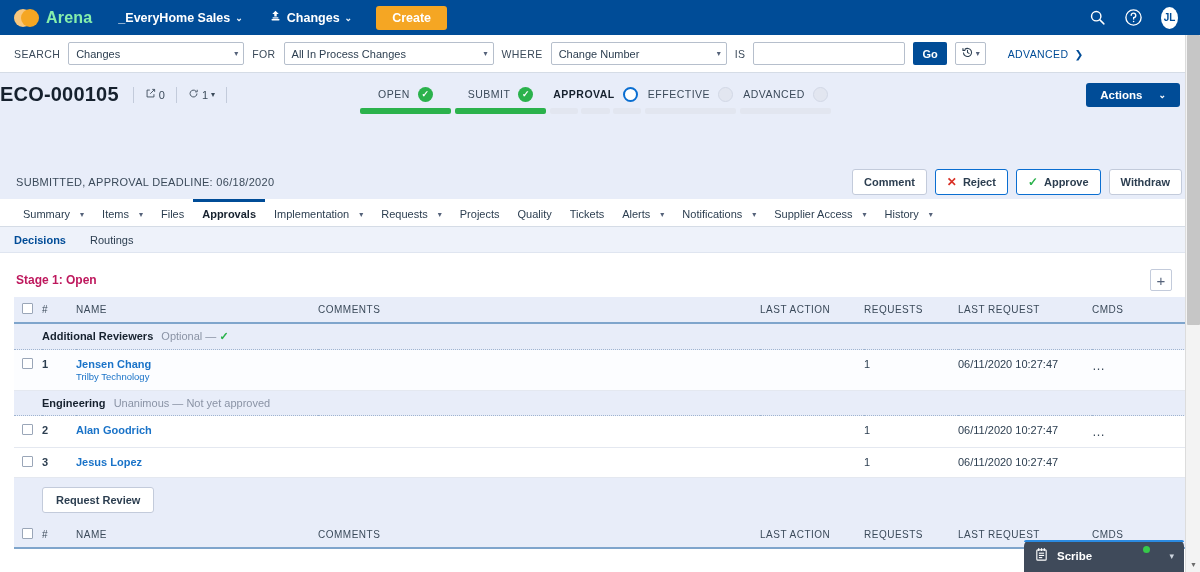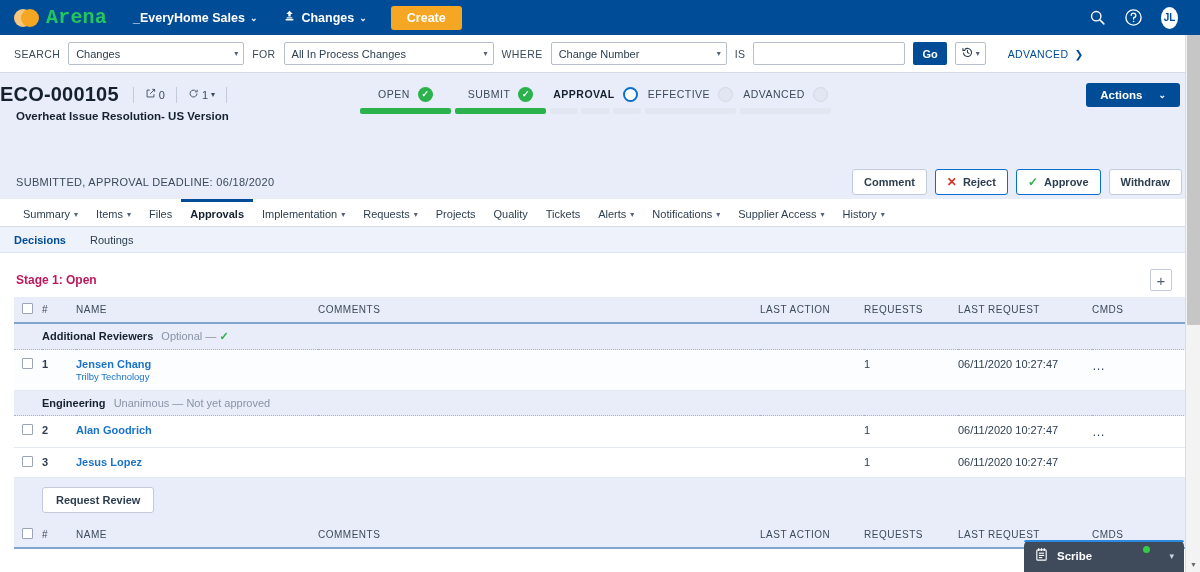--- a/index.html
+++ b/index.html
@@ -15,21 +15,21 @@
   .topnav {
     height: 35px; background: #004c97; display: flex; align-items: center;
     padding-left: 14px; position: relative;
   }
   .logo-mark { width: 24px; height: 18px; position: relative; margin-right: 8px; }
   .logo-mark .c1, .logo-mark .c2 {
     position: absolute; top: 0; width: 18px; height: 18px; border-radius: 50%;
   }
   .logo-mark .c1 { left: 0; background: #f8c77e; }
   .logo-mark .c2 { left: 7px; background: #f5a623; mix-blend-mode: normal; }
-  .logo-text { color: #22c55e; font-size: 20px; font-weight: bold; letter-spacing:.2px;font-family:Liberation Mono, monospace; }
+  .logo-text { color: #86efac; font-size: 16px; font-weight: bold; letter-spacing:.2px; }
   .nav-item {
     color: #fff; font-size: 12.5px; font-weight: bold; margin-left: 26px;
     display: flex; align-items: center; gap: 5px; cursor: pointer; white-space: nowrap;
   }
   .nav-item .chev { font-size: 9px; opacity:.95; }
   .changes-icon { display:inline-block; }
   .create-btn {
     margin-left: 24px; background: #f5a623; color: #fff; font-size: 12.5px;
     font-weight: bold; padding: 5px 16px; border-radius: 3px; cursor: pointer;
   }
@@ -116,21 +116,21 @@
   }
   .act-btn.primary-border { border: 1px solid #0a6ed1; }
 
   
   .tabs {
     background: #fff; height: 28px; display: flex; align-items: stretch;
     padding-left: 14px; border-bottom: 1px solid #d5dce6;
   }
   .tab {
     font-size: 11px; color: #2c3e50; padding: 0 9px; display: flex; align-items: center;
-    gap: 4px; cursor: pointer; white-space: nowrap; border-top: 3px solid transparent;
+    gap: 10px; cursor: pointer; white-space: nowrap; border-top: 3px solid transparent;
   }
   .tab.active { font-weight: bold; color: #16212e; border-top: 3px solid #004c97; background:#fff; }
   .tab .chev { font-size: 8px; color: #55627a; }
 
   .subtabs {
     background: #eef2fa; height: 26px; display: flex; align-items: center;
     padding-left: 14px; gap: 24px; border-bottom: 1px solid #dfe5f0;
   }
   .subtab { font-size: 11px; color: #2c3e50; cursor: pointer; }
   .subtab.active { font-weight: bold; color: #004c97; }
@@ -318,21 +318,20 @@
             <svg width="11" height="11" viewBox="0 0 16 16" fill="none" stroke="#3b4a5a" stroke-width="1.3">
               <path d="M13 8a5 5 0 1 1-1.6-3.6"></path>
                 <path d="M13.4 2.6V5.6h-3"></path>
             </svg>
           </span>
           <span>1</span>
           <span style="font-size:8px">▾</span>
         </div>
       </div>
     </div>
-    <div class="eco-sub">Overheat Issue Resolution- US Version</div>
 
     <div class="steps">
       <div class="step">
         <div class="step-top">
           <span class="step-label">OPEN</span>
           <span class="step-dot dot-done"></span>
         </div>
         <div class="step-bars">
             <span class="seg seg-done"></span>
           </div>

